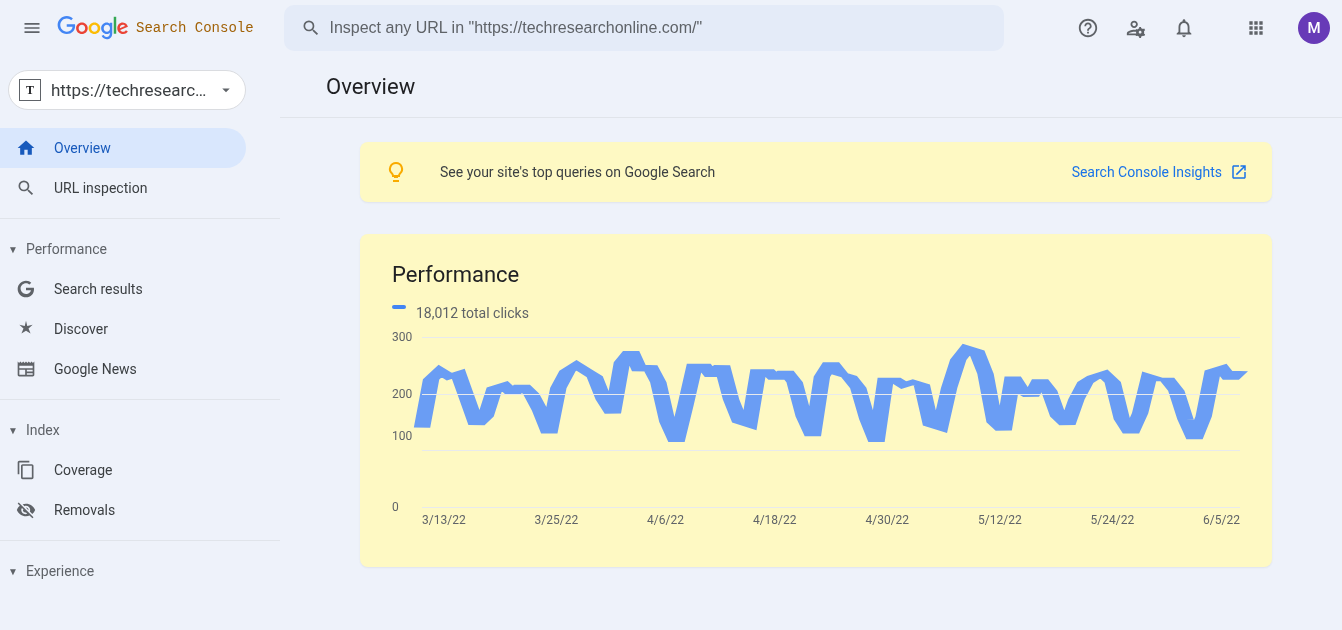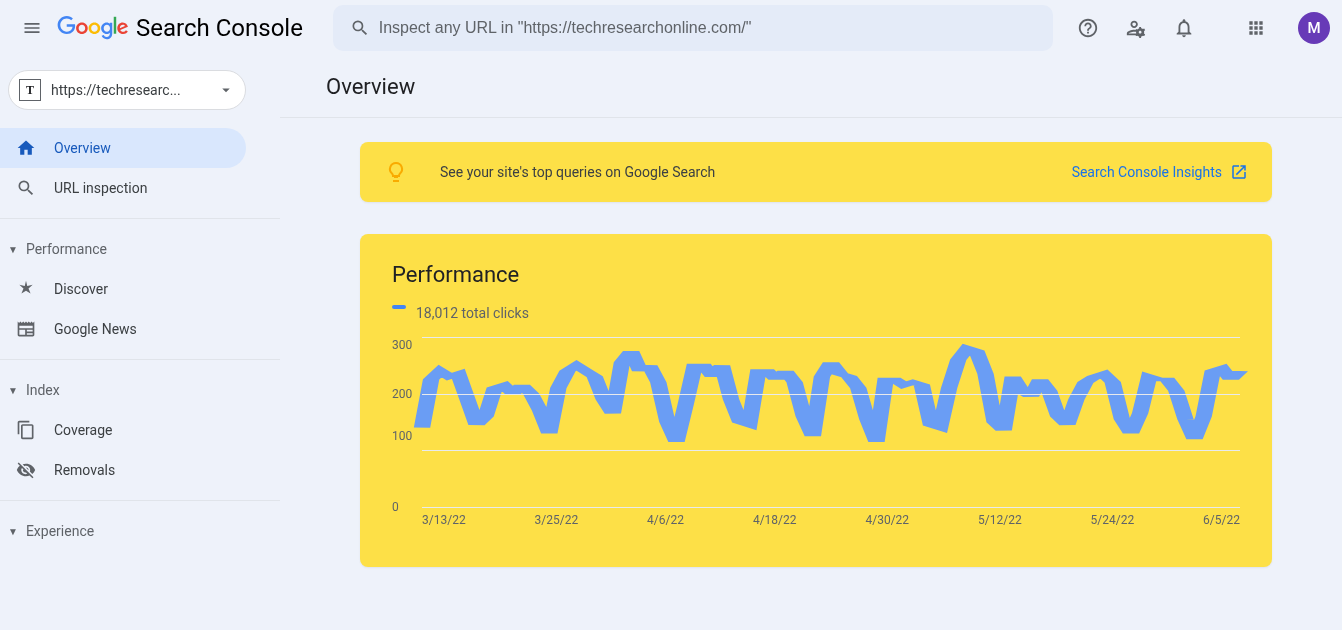--- a/index.html
+++ b/index.html
@@ -18,21 +18,21 @@
     padding: 0 12px;
   }
   .menu-btn {
     width: 40px; height: 40px;
     display: flex; align-items: center; justify-content: center;
     border-radius: 50%;
     cursor: pointer;
   }
   .logo-wrap { display: flex; align-items: center; gap: 4px; margin-left: 4px; margin-right: 40px;}
   .logo-text {
-    font-size: 24px; font-weight: 400; color: #000000; margin-left: 2px;
+    font-size: 14px; font-weight: 400; color: #a16207; margin-left: 2px; font-family: Liberation Mono, monospace;
   }
   .searchbox {
     flex: 0 0 720px;
     height: 46px;
     background: #e4ebf8;
     border-radius: 10px;
     display: flex;
     align-items: center;
     padding: 0 8px;
     margin-left: -10px;
@@ -63,21 +63,21 @@
     align-items: center;
     padding: 0 10px;
     gap: 10px;
     cursor: pointer;
   }
   .prop-icon {
     width: 22px; height: 22px; border: 1px solid #5f6368; display:flex;
     align-items:center; justify-content:center; font-size:12px; font-weight:600;
     font-family: 'Times New Roman', serif;
   }
-  .prop-label { font-size: 14px; color:#3c4043; flex:1; white-space:nowrap; overflow:hidden; text-overflow:ellipsis;}
+  .prop-label { font-size: 17px; color:#3c4043; flex:1; white-space:nowrap; overflow:hidden; text-overflow:ellipsis;}
   .nav-item {
     display:flex; align-items:center; gap:18px;
     height: 40px; padding: 0 0 0 16px;
     border-top-right-radius: 20px; border-bottom-right-radius: 20px;
     font-size: 14px; color:#3c4043; cursor:pointer;
     width: 246px;
   }
   .nav-item.active { background:#d9e7fd; color:#185abc; }
   .nav-item.active svg { fill:#185abc; }
   .nav-section {
@@ -85,21 +85,21 @@
     font-size:14px; color:#5f6368; padding: 0 8px; height:40px;
     margin-top: 10px;
   }
   .nav-section .tri { font-size:10px; color:#5f6368;}
   .divider { border-top:1px solid #e0e4ea; margin-top:10px; }
   .main { flex:1; overflow:auto; }
   .page-title { font-size:22px; color:#202124; padding: 18px 0 18px 46px; }
   .hr { border-top:1px solid #e0e4ea; }
   .content { padding: 24px 70px 0 80px; }
   .card {
-    background:#fde047; border-radius:8px; box-shadow: 0 1px 2px rgba(60,64,67,.08);
+    background:#fef9c3; border-radius:8px; box-shadow: 0 1px 2px rgba(60,64,67,.08);
   }
   .insights-card {
     display:flex; align-items:center; padding: 18px 24px; gap:24px;
   }
   .insights-card .txt { font-size:14px; color:#3c4043; flex:1; margin-left: 8px;}
   .insights-link { color:#1a73e8; font-size:14px; display:flex; align-items:center; gap:8px; cursor:pointer;}
   .perf-card { margin-top:32px; padding: 28px 32px 40px; }
   .perf-title { font-size:22px; color:#202124; margin-bottom:18px;}
   .legend { display:flex; gap:10px; font-size:14px; color:#5f6368;}
   .legend-swatch { width:14px; height:4px; background:#4285f4; border-radius:2px;}
@@ -187,20 +187,26 @@
       <span>URL inspection</span>
     </div>
 
     <div class="divider"></div>
     <div class="nav-section">
       <span class="tri">▼</span>
       <span>Performance</span>
     </div>
     <div class="nav-item">
       <svg width="20" height="20" viewBox="0 0 24 24" fill="#5f6368">
+          <path d="M12 11v2.5h5.9c-.26 1.57-1.78 4.5-5.9 4.5-3.58 0-6.5-2.92-6.5-6.5S8.42 5 12 5c2.04 0 3.4.87 4.18 1.62l2.13-2.06C16.94 3.12 14.66 2 12 2 6.48 2 2 6.48 2 12s4.48 10 10 10c5.77 0 9.6-4.06 9.6-9.77 0-.66-.07-1.16-.16-1.73H12z"></path>
+        </svg>
+      <span>Search results</span>
+    </div>
+    <div class="nav-item">
+      <svg width="20" height="20" viewBox="0 0 24 24" fill="#5f6368">
           <path d="M12 2l1.5 6.5L20 7l-5 4.5 2.5 6-5.5-3.5L6.5 17.5 9 11.5 4 7l6.5 1.5z"></path>
         </svg>
       <span>Discover</span>
     </div>
     <div class="nav-item">
       <svg width="20" height="20" viewBox="0 0 24 24" fill="#5f6368">
           <path d="M22 3l-1.67 1.67L18.67 3 17 4.67 15.33 3l-1.66 1.67L12 3l-1.67 1.67L8.67 3 7 4.67 5.33 3 3.67 4.67 2 3v16c0 1.1.9 2 2 2h16c1.1 0 2-.9 2-2V3zM11 19H4v-6h7v6zm9 0h-7v-2h7v2zm0-4h-7v-2h7v2zm0-4H4V8h16v3z"></path>
         </svg>
       <span>Google News</span>
     </div>
@@ -251,21 +257,21 @@
         <div class="perf-title">Performance</div>
         <div class="legend">
           <div class="legend-swatch"></div>
           <span>18,012 total clicks</span>
         </div>
         <div class="chart-wrap">
           <div id="ylabels">
               <div class="ylabel" style="top: 170px;">0</div>
               <div class="ylabel" style="top: 99px;">100</div>
               <div class="ylabel" style="top: 56.6667px;">200</div>
-              <div class="ylabel" style="top: 8px;">300</div>
+              <div class="ylabel" style="top: 0px;">300</div>
             </div>
           <div class="plot" id="plot">
             <svg class="line" id="line-svg" viewBox="0 0 100 100" preserveAspectRatio="none">
                 <path id="line-path" d="M0.00 53.33 L1.11 25.00 L2.22 20.00 L3.33 23.33 L4.44 21.67 L5.56 36.67 L6.67 51.67 L7.78 46.67 L8.89 30.00 L10.00 28.33 L11.11 33.33 L12.22 28.33 L13.33 33.33 L14.44 43.33 L15.56 56.67 L16.67 30.00 L17.78 20.00 L18.89 16.67 L20.00 20.00 L21.11 23.33 L22.22 36.67 L23.33 45.00 L24.44 15.00 L25.56 8.33 L26.67 20.00 L27.78 16.67 L28.89 26.67 L30.00 50.00 L31.11 61.67 L32.22 40.00 L33.33 16.67 L34.44 16.67 L35.56 23.33 L36.67 16.67 L37.78 36.67 L38.89 50.00 L40.00 51.67 L41.11 20.00 L42.22 20.00 L43.33 25.00 L44.44 20.00 L45.56 26.67 L46.67 46.67 L47.78 58.33 L48.89 23.33 L50.00 15.00 L51.11 21.67 L52.22 23.33 L53.33 30.00 L54.44 48.33 L55.56 61.67 L56.67 25.00 L57.78 25.00 L58.89 28.33 L60.00 26.67 L61.11 28.33 L62.22 51.67 L63.33 53.33 L64.44 30.00 L65.56 13.33 L66.67 6.67 L67.78 8.33 L68.89 21.67 L70.00 50.00 L71.11 55.00 L72.22 23.33 L73.33 31.67 L74.44 35.00 L75.56 25.00 L76.67 31.67 L77.78 46.67 L78.89 51.67 L80.00 36.67 L81.11 26.67 L82.22 23.33 L83.33 21.67 L84.44 26.67 L85.56 48.33 L86.67 56.67 L87.78 45.00 L88.89 23.33 L90.00 25.00 L91.11 25.00 L92.22 31.67 L93.33 48.33 L94.44 60.00 L95.56 46.67 L96.67 20.00 L97.78 18.33 L98.89 25.00 L100.00 20.00 "></path>
               </svg>
           <div class="grid-line" style="top: 170px;"></div>
               <div class="grid-line" style="top: 113.333px;"></div>
               <div class="grid-line" style="top: 56.6667px;"></div>
               <div class="grid-line" style="top: 0px;"></div>
             </div>

